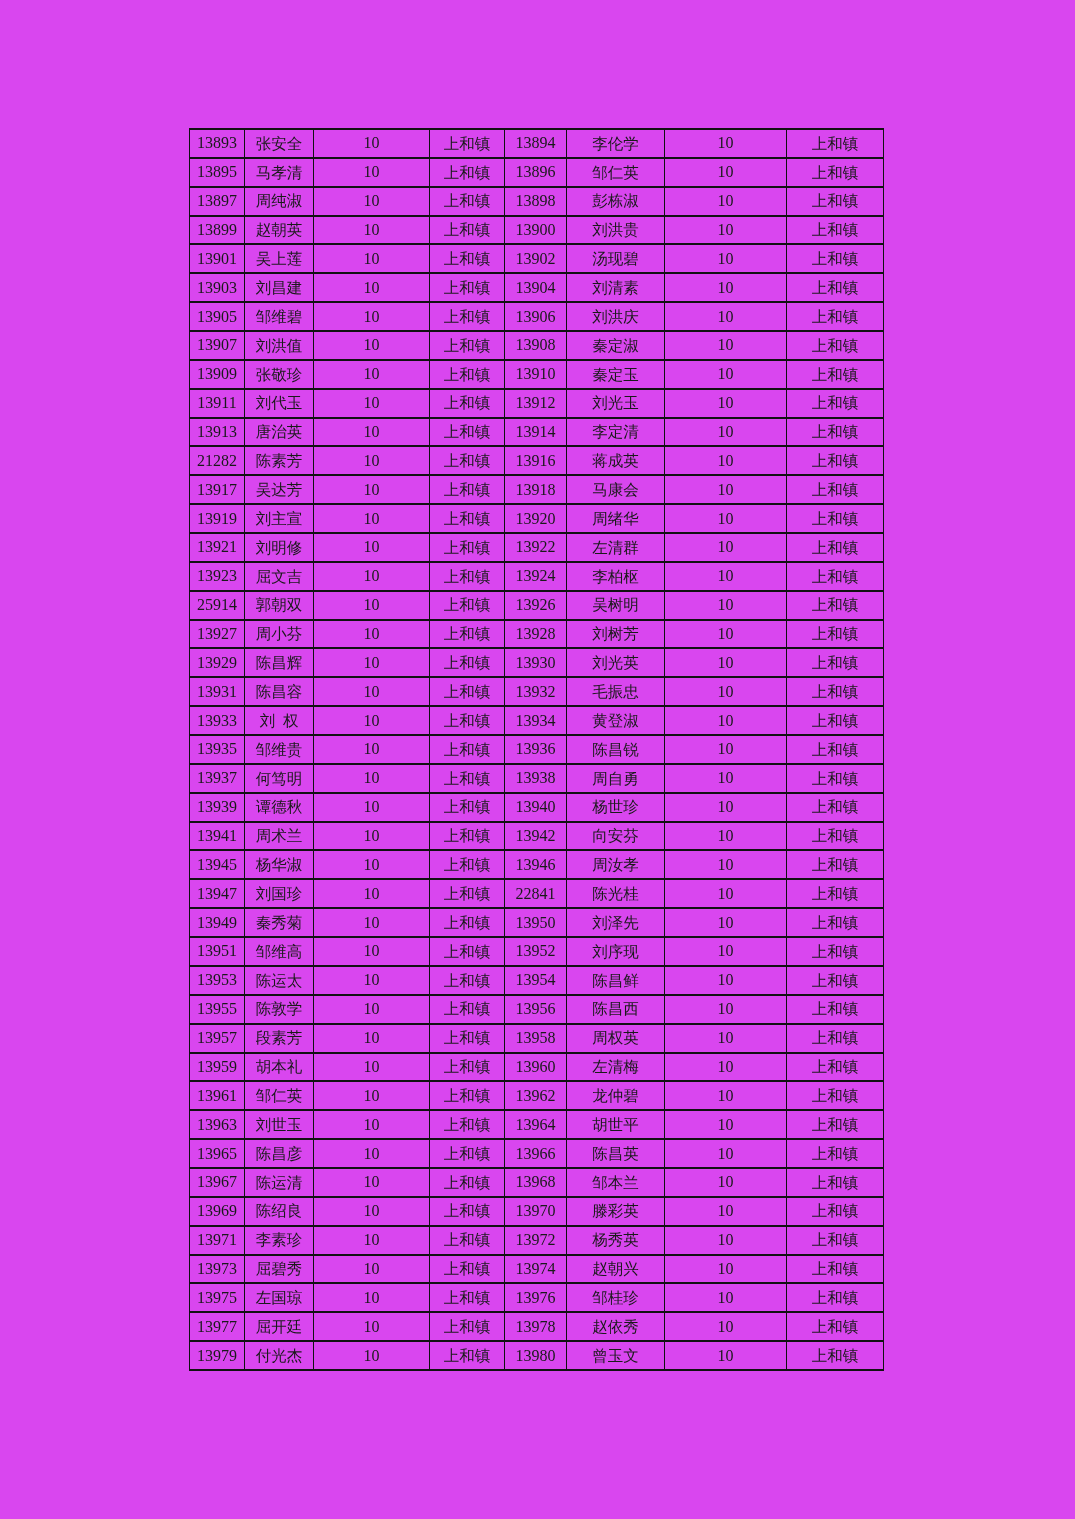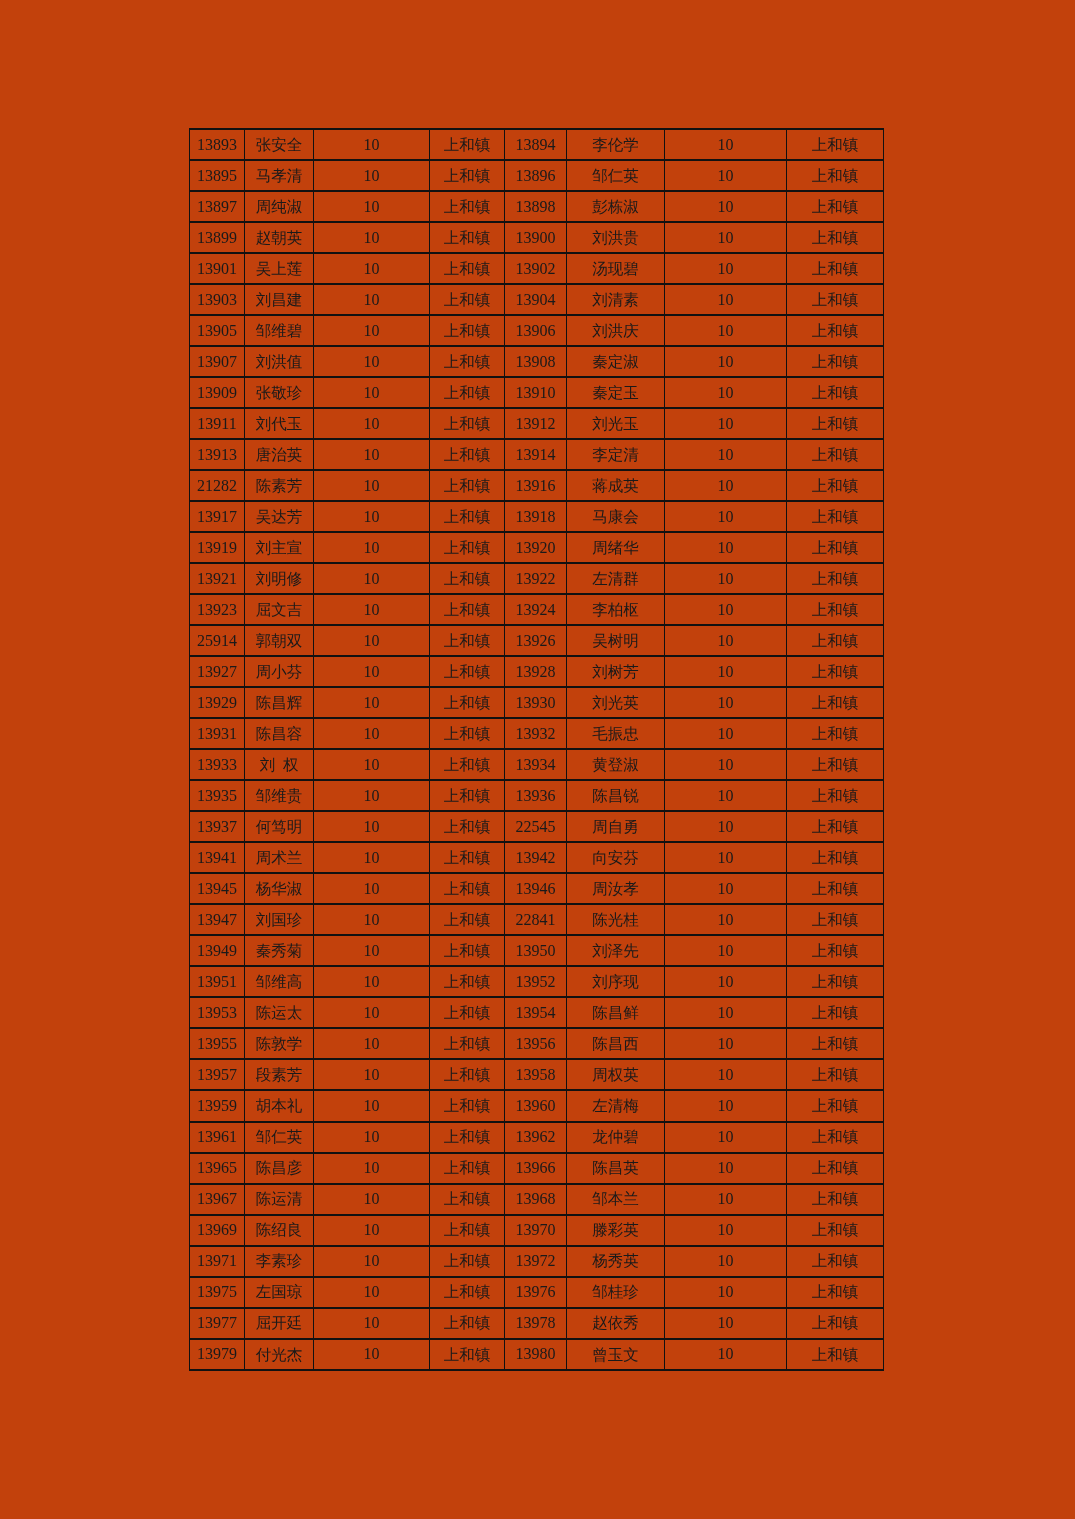--- a/index.html
+++ b/index.html
@@ -2,21 +2,21 @@
 <html><head>
 <meta charset="utf-8">
 <style>
   html, body { margin: 0; padding: 0; }
   body { background: #e8e8e8; }
   .page {
     position: relative;
     width: 1075px;
     height: 1519px;
     margin: 0 auto;
-    background: #c2410c;
+    background: #d946ef;
     overflow: hidden;
     font-family: "Liberation Serif", "DejaVu Serif", serif;
     color: #1a1a1a;
   }
   table.roster {
     position: absolute;
     left: 189px;
     top: 128px;
     width: 694px;
     height: 1243px;
@@ -275,22 +275,32 @@
           <td class="id">13936</td>
           <td class="name">陈昌锐</td>
           <td class="val">10</td>
           <td class="town">上和镇</td>
         </tr>
         <tr>
           <td class="id">13937</td>
           <td class="name">何笃明</td>
           <td class="val">10</td>
           <td class="town">上和镇</td>
-          <td class="id">22545</td>
+          <td class="id">13938</td>
           <td class="name">周自勇</td>
+          <td class="val">10</td>
+          <td class="town">上和镇</td>
+        </tr>
+        <tr>
+          <td class="id">13939</td>
+          <td class="name">谭德秋</td>
+          <td class="val">10</td>
+          <td class="town">上和镇</td>
+          <td class="id">13940</td>
+          <td class="name">杨世珍</td>
           <td class="val">10</td>
           <td class="town">上和镇</td>
         </tr>
         <tr>
           <td class="id">13941</td>
           <td class="name">周术兰</td>
           <td class="val">10</td>
           <td class="town">上和镇</td>
           <td class="id">13942</td>
           <td class="name">向安芬</td>
@@ -381,20 +391,30 @@
           <td class="id">13961</td>
           <td class="name">邹仁英</td>
           <td class="val">10</td>
           <td class="town">上和镇</td>
           <td class="id">13962</td>
           <td class="name">龙仲碧</td>
           <td class="val">10</td>
           <td class="town">上和镇</td>
         </tr>
         <tr>
+          <td class="id">13963</td>
+          <td class="name">刘世玉</td>
+          <td class="val">10</td>
+          <td class="town">上和镇</td>
+          <td class="id">13964</td>
+          <td class="name">胡世平</td>
+          <td class="val">10</td>
+          <td class="town">上和镇</td>
+        </tr>
+        <tr>
           <td class="id">13965</td>
           <td class="name">陈昌彦</td>
           <td class="val">10</td>
           <td class="town">上和镇</td>
           <td class="id">13966</td>
           <td class="name">陈昌英</td>
           <td class="val">10</td>
           <td class="town">上和镇</td>
         </tr>
         <tr>
@@ -417,20 +437,30 @@
           <td class="val">10</td>
           <td class="town">上和镇</td>
         </tr>
         <tr>
           <td class="id">13971</td>
           <td class="name">李素珍</td>
           <td class="val">10</td>
           <td class="town">上和镇</td>
           <td class="id">13972</td>
           <td class="name">杨秀英</td>
+          <td class="val">10</td>
+          <td class="town">上和镇</td>
+        </tr>
+        <tr>
+          <td class="id">13973</td>
+          <td class="name">屈碧秀</td>
+          <td class="val">10</td>
+          <td class="town">上和镇</td>
+          <td class="id">13974</td>
+          <td class="name">赵朝兴</td>
           <td class="val">10</td>
           <td class="town">上和镇</td>
         </tr>
         <tr>
           <td class="id">13975</td>
           <td class="name">左国琼</td>
           <td class="val">10</td>
           <td class="town">上和镇</td>
           <td class="id">13976</td>
           <td class="name">邹桂珍</td>

